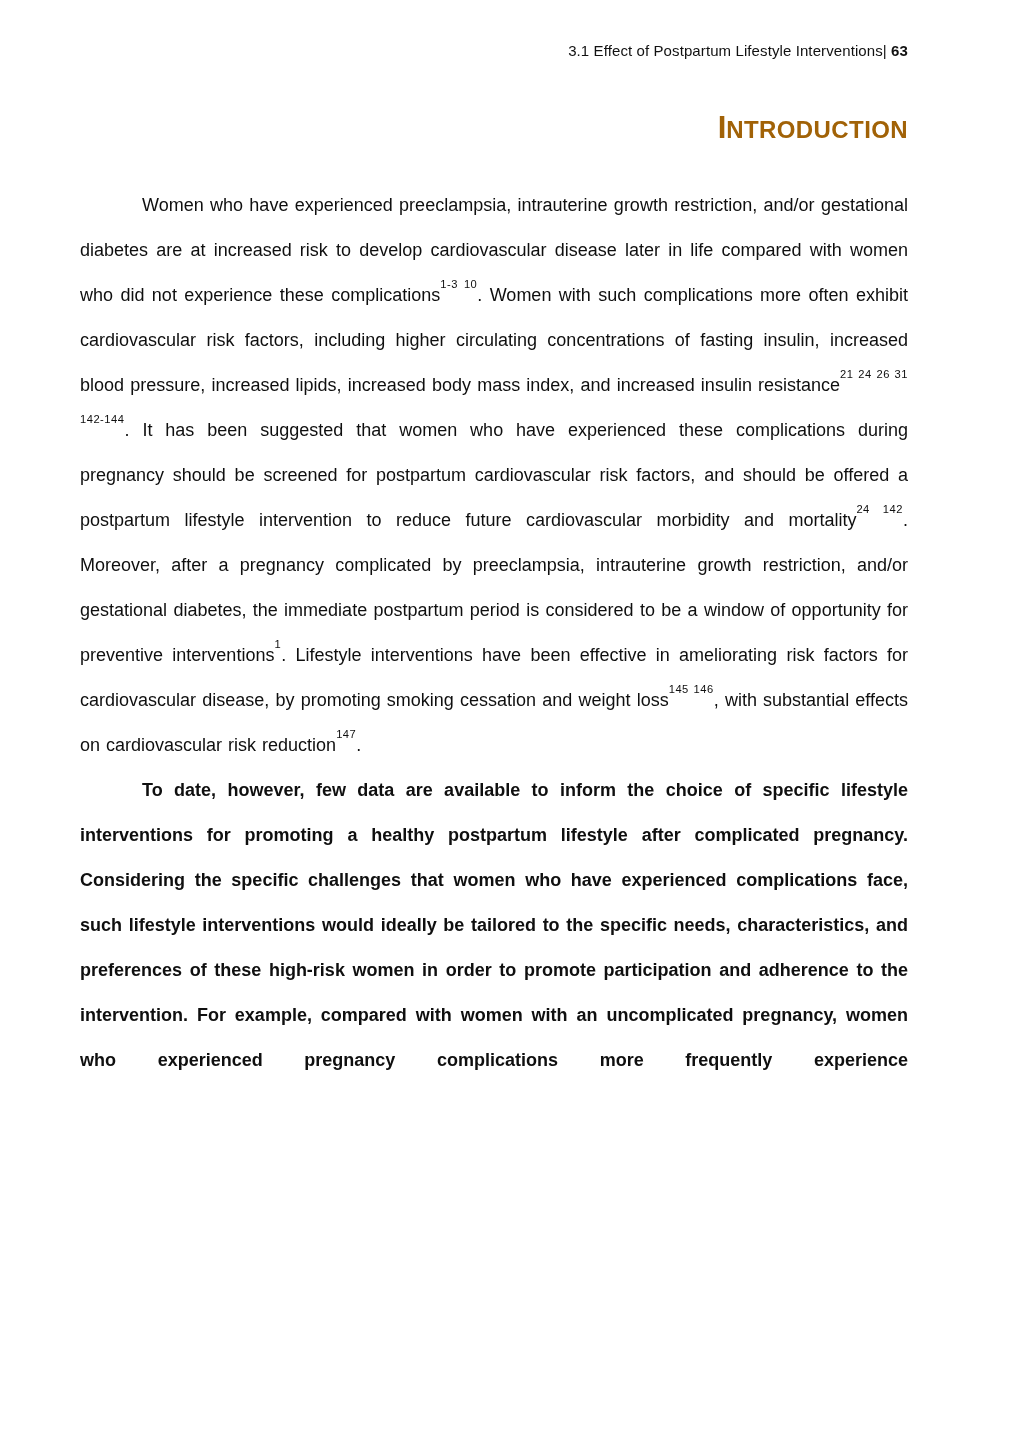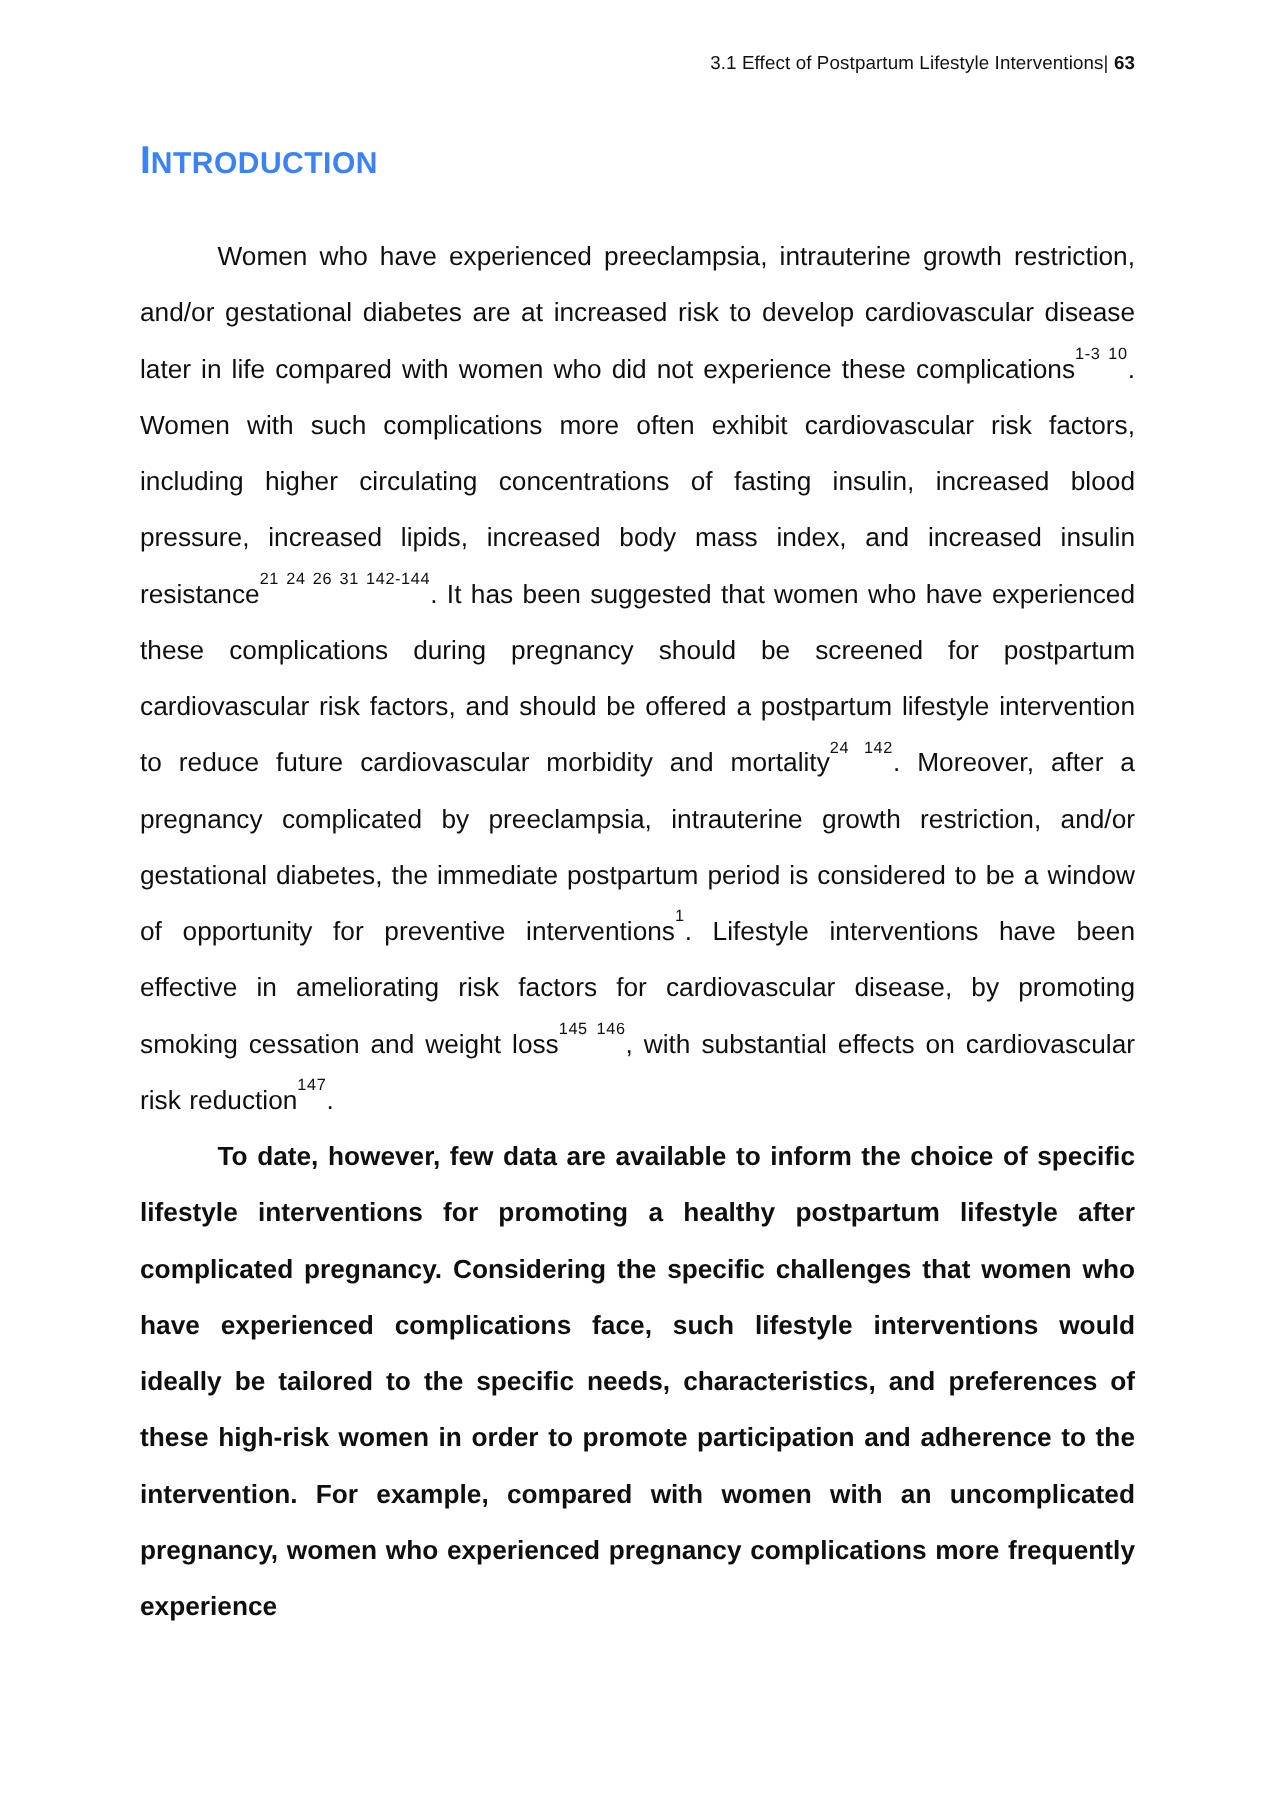--- a/index.html
+++ b/index.html
@@ -11,50 +11,51 @@
     width: 1020px;
     height: 1440px;
     overflow: hidden;
     font-family: "Liberation Sans", sans-serif;
     color: #0f0f0f;
   }
   .page {
     box-sizing: border-box;
     width: 1020px;
     height: 1193px;
-    padding: 42px 112px 0 112px;
+    padding: 42px 112px 0 80px;
   }
   .running-header {
     text-align: right;
     font-size: 15px;
     color: #111111;
     letter-spacing: 0.1px;
   }
   .running-header .page-num {
     font-weight: bold;
   }
   .section-heading {
     margin: 52px 0 0 0;
     font-weight: bold;
-    color: #3b82f6;
+    color: #a16207;
     line-height: 1;
+    text-align: right;
   }
   .section-heading .lead-cap {
     font-size: 31px;
   }
   .section-heading .rest-caps {
     font-size: 24px;
     letter-spacing: 0.4px;
   }
   .body-text {
     margin-top: 40px;
   }
   .para {
     margin: 0;
-    font-size: 21px;
+    font-size: 18px;
     line-height: 45px;
     text-align: justify;
     text-indent: 62px;
     color: #0f0f0f;
     word-spacing: 1px;
   }
   .para.justify-last {
     text-align-last: justify;
     font-weight: bold;
   }

